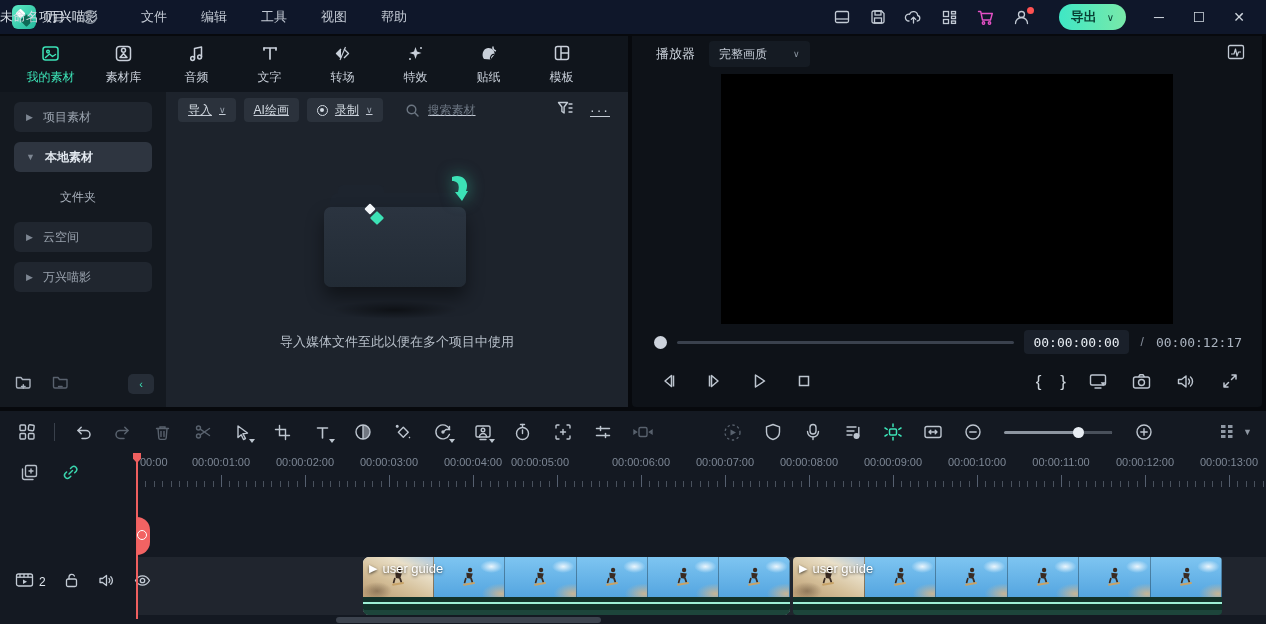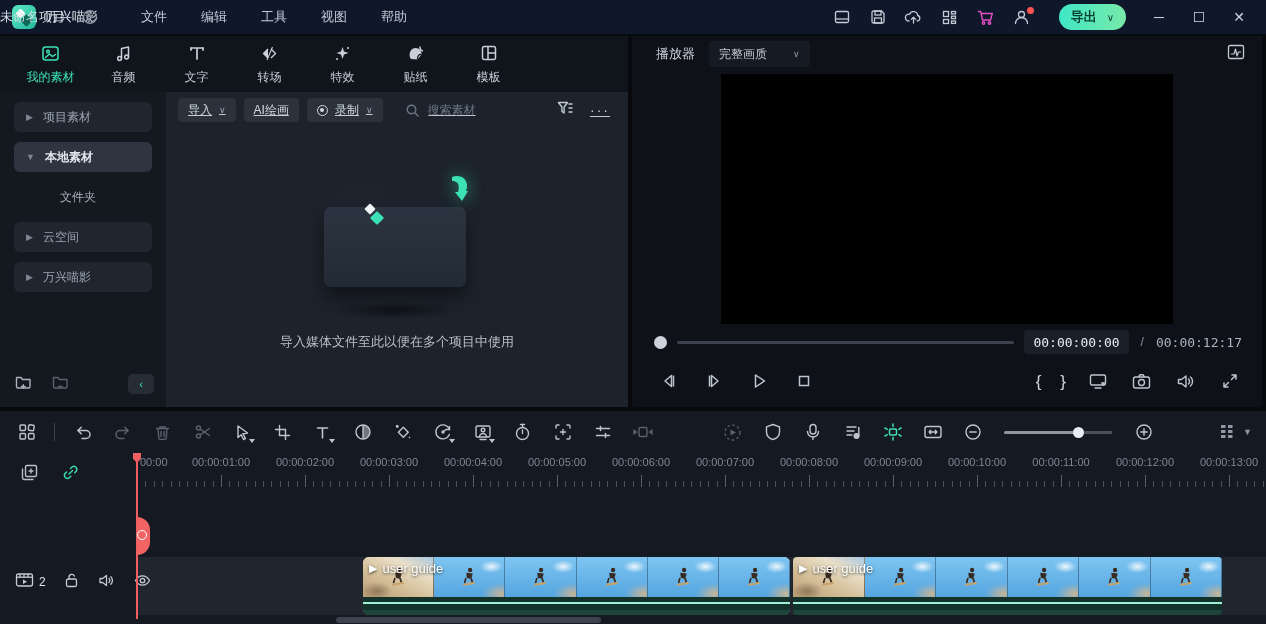--- a/index.html
+++ b/index.html
@@ -229,20 +229,30 @@
       <div class="media-tabs">
         <div class="mtab active">
           <span class="ticn">
               <svg width="21" height="21" viewBox="0 0 21 21" stroke="currentColor" fill="none" stroke-width="1.5" stroke-linecap="round" stroke-linejoin="round">
                 <rect x="3" y="4" width="15" height="13" rx="2.5"></rect>
                 <circle cx="8" cy="8.6" r="1.3"></circle>
                 <path d="M5.5 14.5 L9.5 11 L12.5 13.5 L15.5 11.5"></path>
               </svg>
             </span>
           <span>我的素材</span>
+        </div>
+        <div class="mtab">
+          <span class="ticn">
+              <svg width="21" height="21" viewBox="0 0 21 21" stroke="currentColor" fill="none" stroke-width="1.5" stroke-linejoin="round">
+                <rect x="3.5" y="3.5" width="14" height="14" rx="3"></rect>
+                <path d="M10.5 7.2 m-2 0 a2 2 0 1 0 4 0 a2 2 0 1 0 -4 0"></path>
+                <path d="M7 14.5 L10.5 10.5 L14 14.5 Z"></path>
+              </svg>
+            </span>
+          <span>素材库</span>
         </div>
         <div class="mtab">
           <span class="ticn">
               <svg width="20" height="20" viewBox="0 0 20 20" stroke="currentColor" fill="none" stroke-width="1.5" stroke-linejoin="round">
                 <path d="M7.5 15.5 V5.5 L14.5 4 V14"></path>
                 <circle cx="5.6" cy="15.5" r="1.9"></circle>
                 <circle cx="12.6" cy="14" r="1.9"></circle>
               </svg>
             </span>
           <span>音频</span>
@@ -670,21 +680,21 @@
     </div>
 
     <div class="tl-body">
       <div class="tl-right">
         <div class="ruler">
             <span class="rl" style="left: 4px;">00:00</span>
             <span class="rl" style="left: 85px; transform: translateX(-50%); text-align: center;">00:00:01:00</span>
             <span class="rl" style="left: 169px; transform: translateX(-50%);">00:00:02:00</span>
             <span class="rl" style="left: 253px; transform: translateX(-50%);">00:00:03:00</span>
             <span class="rl" style="left: 337px; transform: translateX(-50%);">00:00:04:00</span>
-            <span class="rl" style="left: 421px; transform: translateX(-50%);">00:00:05:00</span>
+            <span class="rl" style="left: 404px; transform: translateX(-50%);">00:00:05:00</span>
             <span class="rl" style="left: 505px; transform: translateX(-50%);">00:00:06:00</span>
             <span class="rl" style="left: 589px; transform: translateX(-50%);">00:00:07:00</span>
             <span class="rl" style="left: 673px; transform: translateX(-50%);">00:00:08:00</span>
             <span class="rl" style="left: 757px; transform: translateX(-50%);">00:00:09:00</span>
             <span class="rl" style="left: 841px; transform: translateX(-50%);">00:00:10:00</span>
             <span class="rl" style="left: 925px; transform: translateX(-50%);">00:00:11:00</span>
             <span class="rl" style="left: 1009px; transform: translateX(-50%);">00:00:12:00</span>
             <span class="rl" style="left: 1093px; transform: translateX(-50%);">00:00:13:00</span>
             <i class="tick major" style="left: 1px;"></i>
             <i class="tick minor" style="left: 9.4px;"></i>

